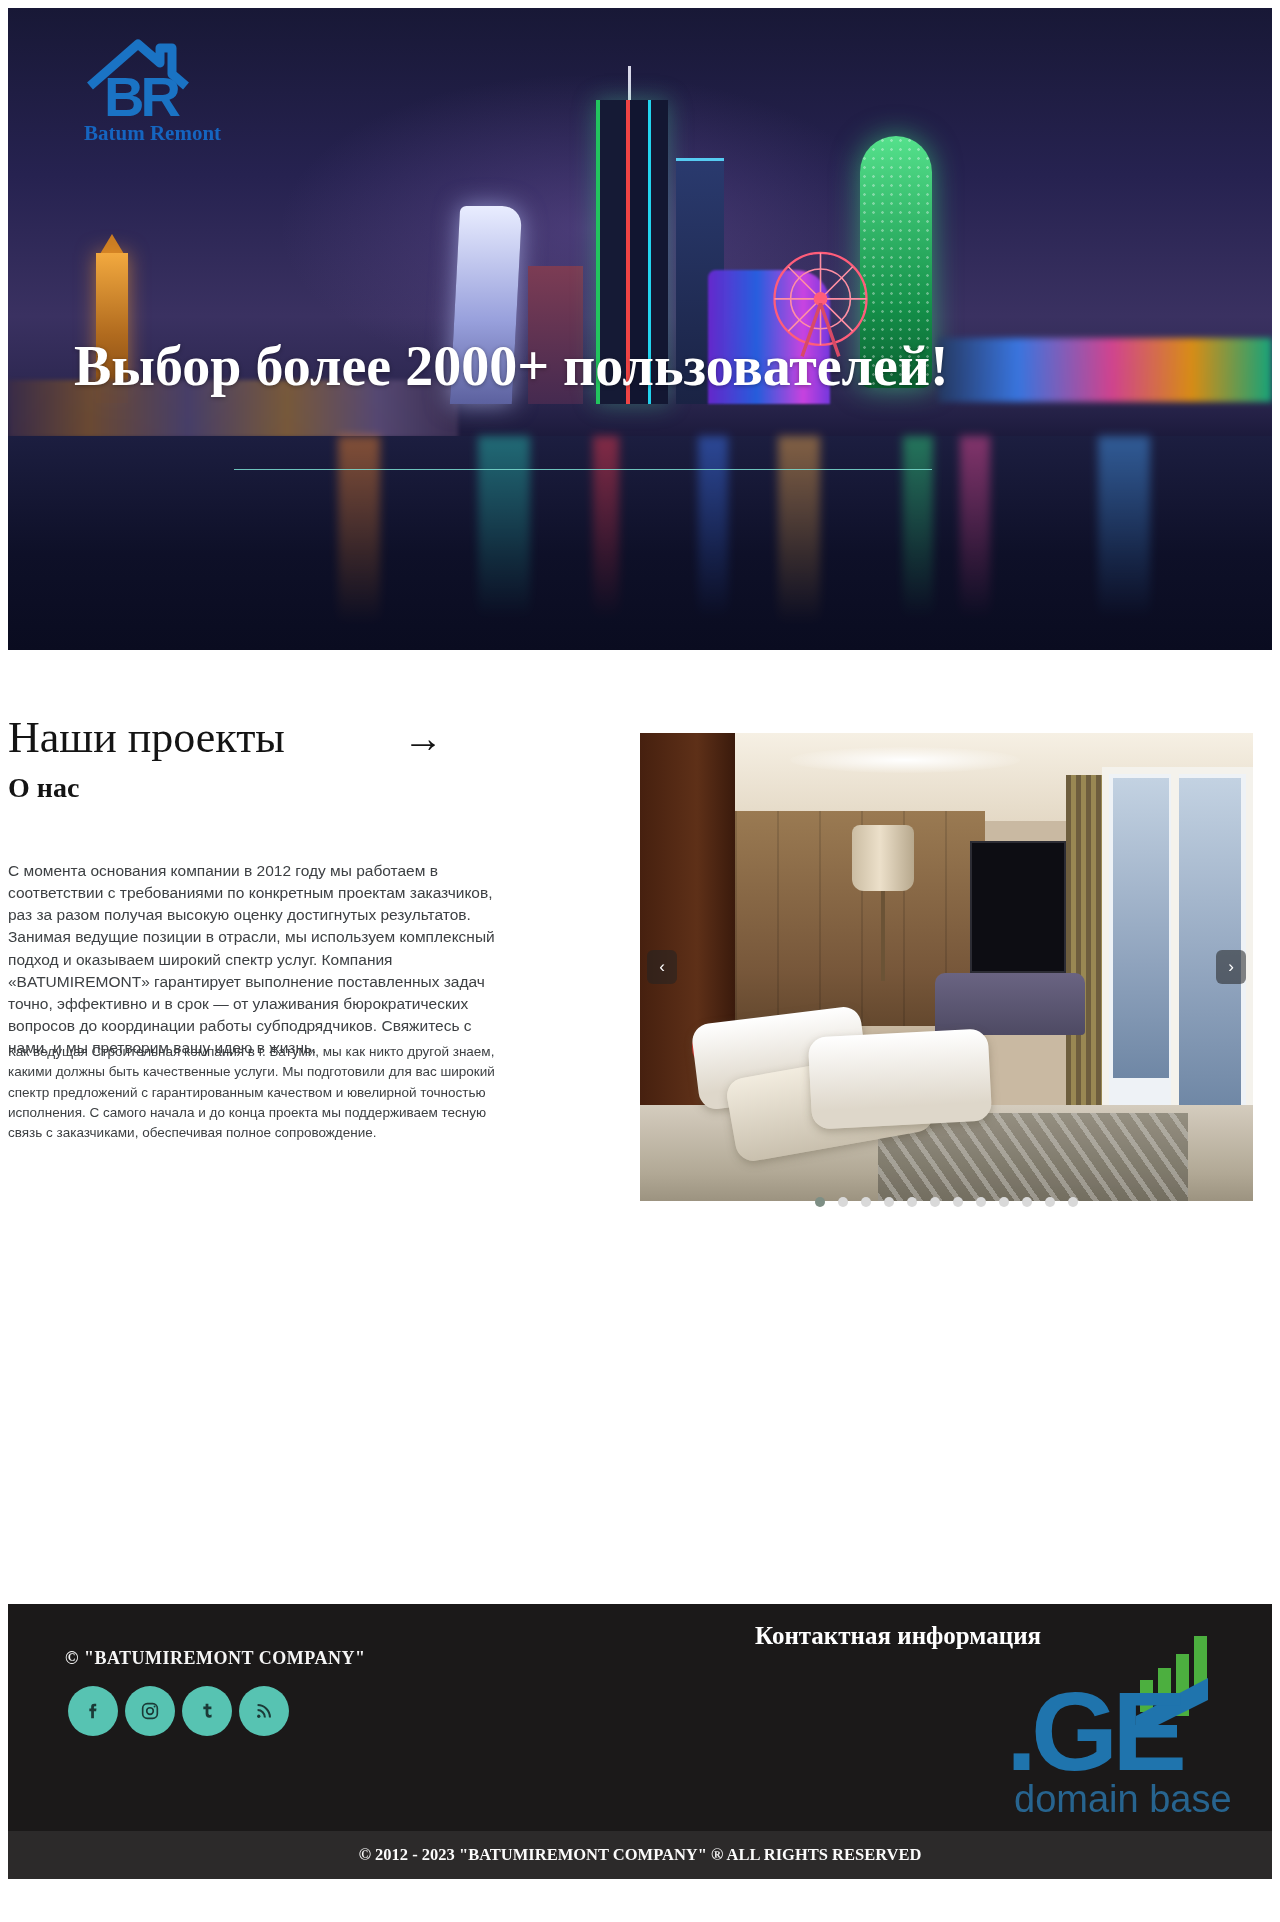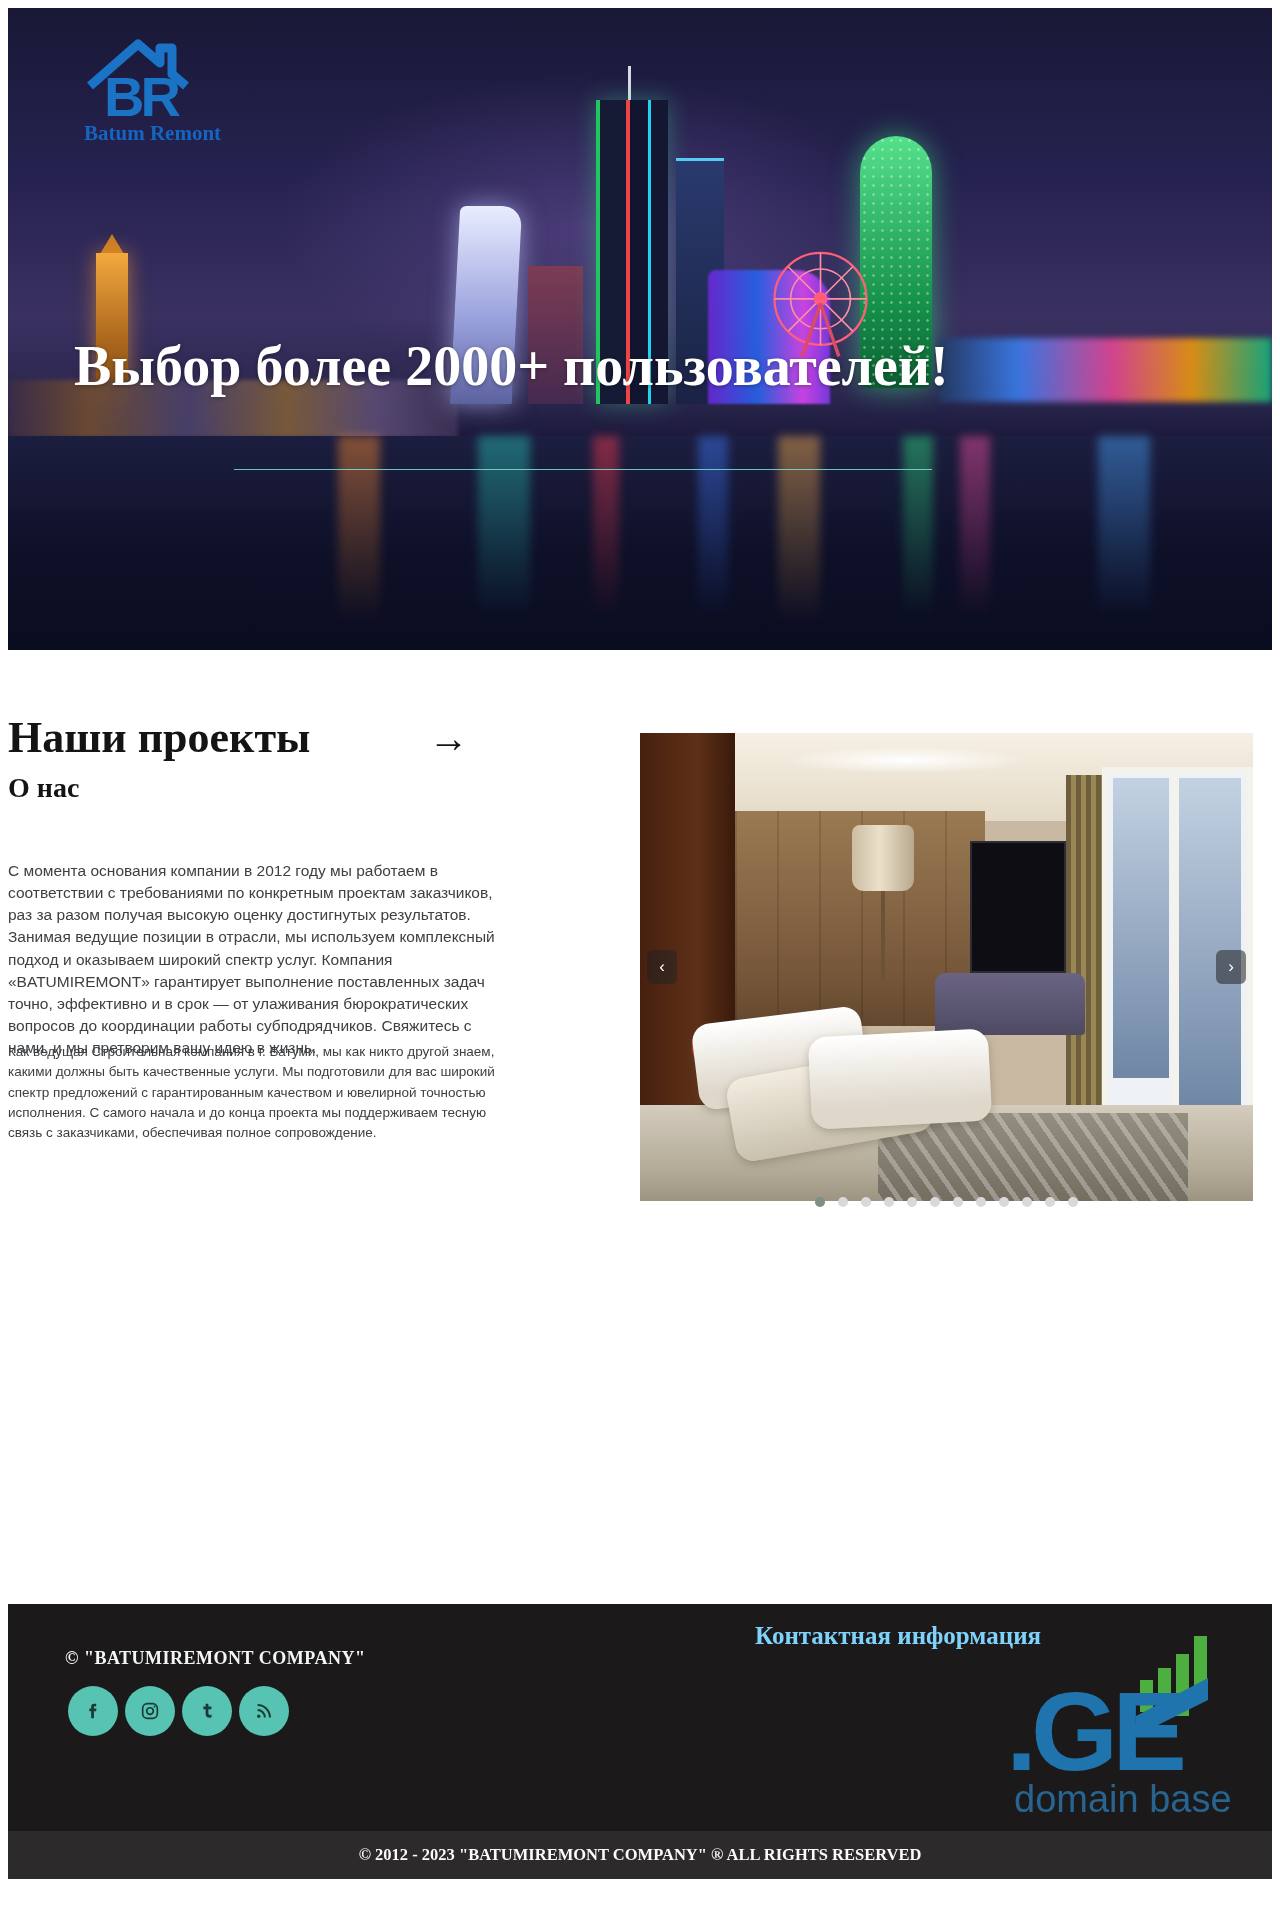--- a/index.html
+++ b/index.html
@@ -56,21 +56,21 @@
   .hero-logo { position:absolute; left:52px; top:16px; }
   .hero-title { position:absolute; left:66px; top:326px; margin:0; font-family:"Liberation Serif",serif;
           font-weight:700; font-size:56px; color:#ffffff; white-space:nowrap; text-shadow:0 1px 4px rgba(0,0,0,.35); }
   .hero-subtitle { position:absolute; left:66px; top:416px; margin:0; font-family:"Liberation Serif",serif;
           font-weight:700; font-size:27px; color:#5cc9b9; text-shadow:0 0 6px rgba(40,160,150,.6); }
   .hero-line { position:absolute; left:226px; top:461px; width:698px; height:1px;
           background:rgba(125,225,210,.85); }
 
   
   .projects-heading { position:absolute; left:8px; top:712px; margin:0; font-family:"Liberation Serif",serif;
-          font-weight:700; font-size:44px; color:#141414; }
+          font-weight:400; font-size:44px; color:#141414; }
   .projects-arrow { display:inline-block; margin-left:118px; font-size:40px; color:#141414; text-decoration:none; }
   .about-heading { position:absolute; left:8px; top:772px; margin:0; font-family:"Liberation Serif",serif;
           font-weight:700; font-size:28px; color:#141414; }
   .about-p1 { position:absolute; left:8px; top:860px; width:503px; margin:0;
           font-size:15.5px; line-height:1.43; color:#3d4043; }
   .about-p2 { position:absolute; left:8px; top:1042px; width:497px; margin:0;
           font-size:13.5px; line-height:1.5; color:#3d4043; }
 
   
   .carousel { position:absolute; left:640px; top:733px; width:613px; height:468px; overflow:hidden; background:#c9b9a2; }
@@ -116,21 +116,21 @@
 
   
   .footer { position:absolute; left:8px; top:1604px; width:1264px; height:227px; background:#1b1919; }
   .footer-company { position:absolute; left:57px; top:44px; margin:0; font-family:"Liberation Serif",serif;
           font-weight:700; font-size:18px; color:#f5f5f5; letter-spacing:.5px; }
   .social-row { position:absolute; left:60px; top:82px; display:flex; gap:7px; }
   .soc { width:50px; height:50px; border-radius:50%; background:#57c3b2; display:flex; align-items:center;
           justify-content:center; cursor:pointer; }
   .soc svg { display:block; }
   .contact-heading { position:absolute; left:747px; top:18px; margin:0; font-family:"Liberation Serif",serif;
-          font-weight:700; font-size:25px; color:#7dd3fc; }
+          font-weight:700; font-size:25px; color:#ffffff; }
   .contact-list { position:absolute; left:747px; top:66px; display:flex; flex-direction:column; gap:21px; }
   .contact-item { display:flex; align-items:center; gap:10px; color:#f2f2f2; font-size:15.5px; letter-spacing:.3px; }
   .contact-item svg { flex:0 0 auto; }
   .ge-logo { position:absolute; left:1002px; top:20px; }
 
   .bottombar { position:absolute; left:8px; top:1831px; width:1264px; height:48px; background:#2c2a2a;
           display:flex; align-items:center; justify-content:center; }
   .bottombar p { margin:0; font-family:"Liberation Serif",serif; font-weight:700; font-size:16.5px; color:#fbfbfb; }
 </style>
 </head>

